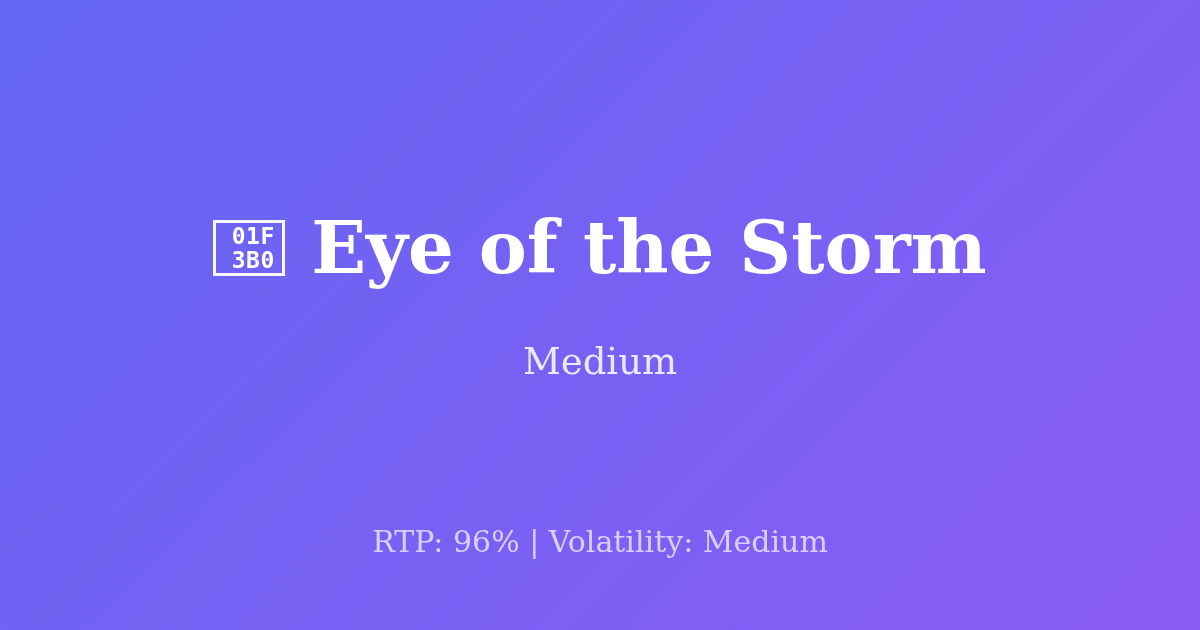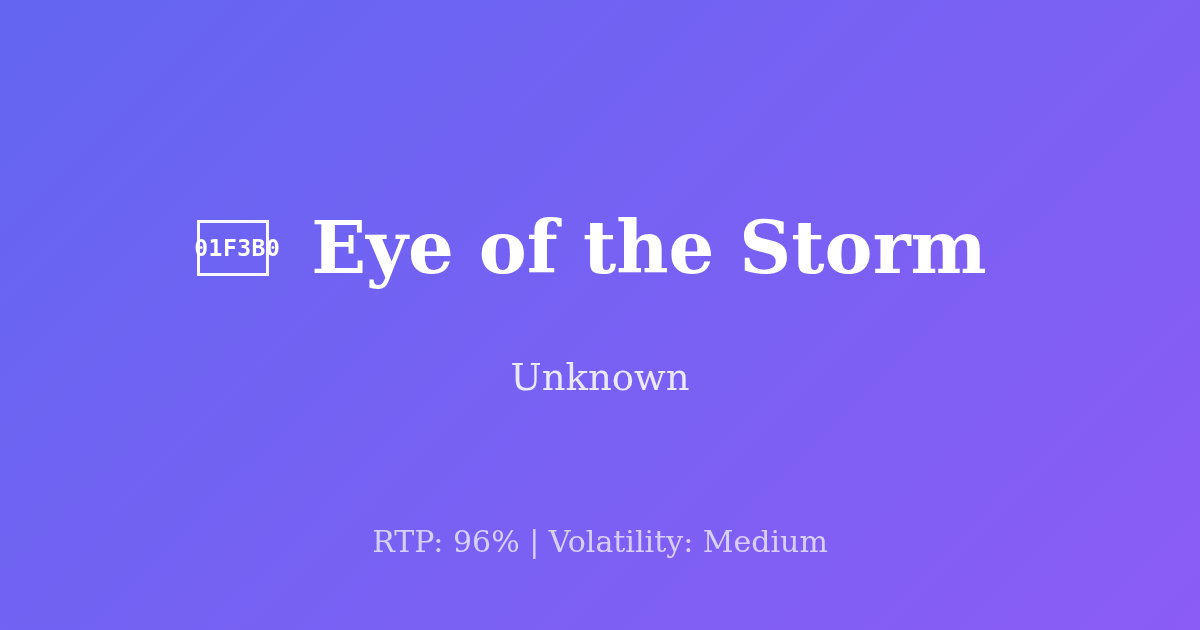--- a/index.html
+++ b/index.html
@@ -44,21 +44,21 @@
     display: flex;
     align-items: center;
     justify-content: center;
     gap: 26px;
     width: 100%;
   }
 
   
   .glyph-tofu {
     display: inline-flex;
-    flex-direction: row;
+    flex-direction: column;
     align-items: center;
     justify-content: center;
     box-sizing: border-box;
     width: 72px;
     height: 56px;
     border: 3px solid rgba(255, 255, 255, 0.95);
     font-family: "DejaVu Sans Mono", "Liberation Mono", monospace;
     font-weight: 700;
     font-size: 23px;
     line-height: 24px;
@@ -66,21 +66,21 @@
     color: #ffffff;
     flex: 0 0 auto;
     padding-left: 8px;
   }
   .glyph-tofu .tofu-row {
     display: block;
     white-space: pre;
   }
 
   .card-title {
-    margin: 16px;
+    margin: 0;
     font-family: "DejaVu Serif", "Liberation Serif", serif;
     font-weight: 700;
     font-size: 72px;
     line-height: 1.06;
     color: #ffffff;
     letter-spacing: 0px;
     white-space: nowrap;
   }
 
   .card-subtitle {
@@ -121,19 +121,19 @@
 
       <span class="glyph-tofu">
         <span class="tofu-row">01F</span>
         <span class="tofu-row">3B0</span>
       </span>
 
       <h1 class="card-title">Eye of the Storm</h1>
 
     </div>
 
-    <p class="card-subtitle">Unknown</p>
+    <p class="card-subtitle">Medium</p>
 
   </div>
 
   <p class="card-meta">RTP: 96% | Volatility: Medium</p>
 
 </div>
 
 </body></html>

